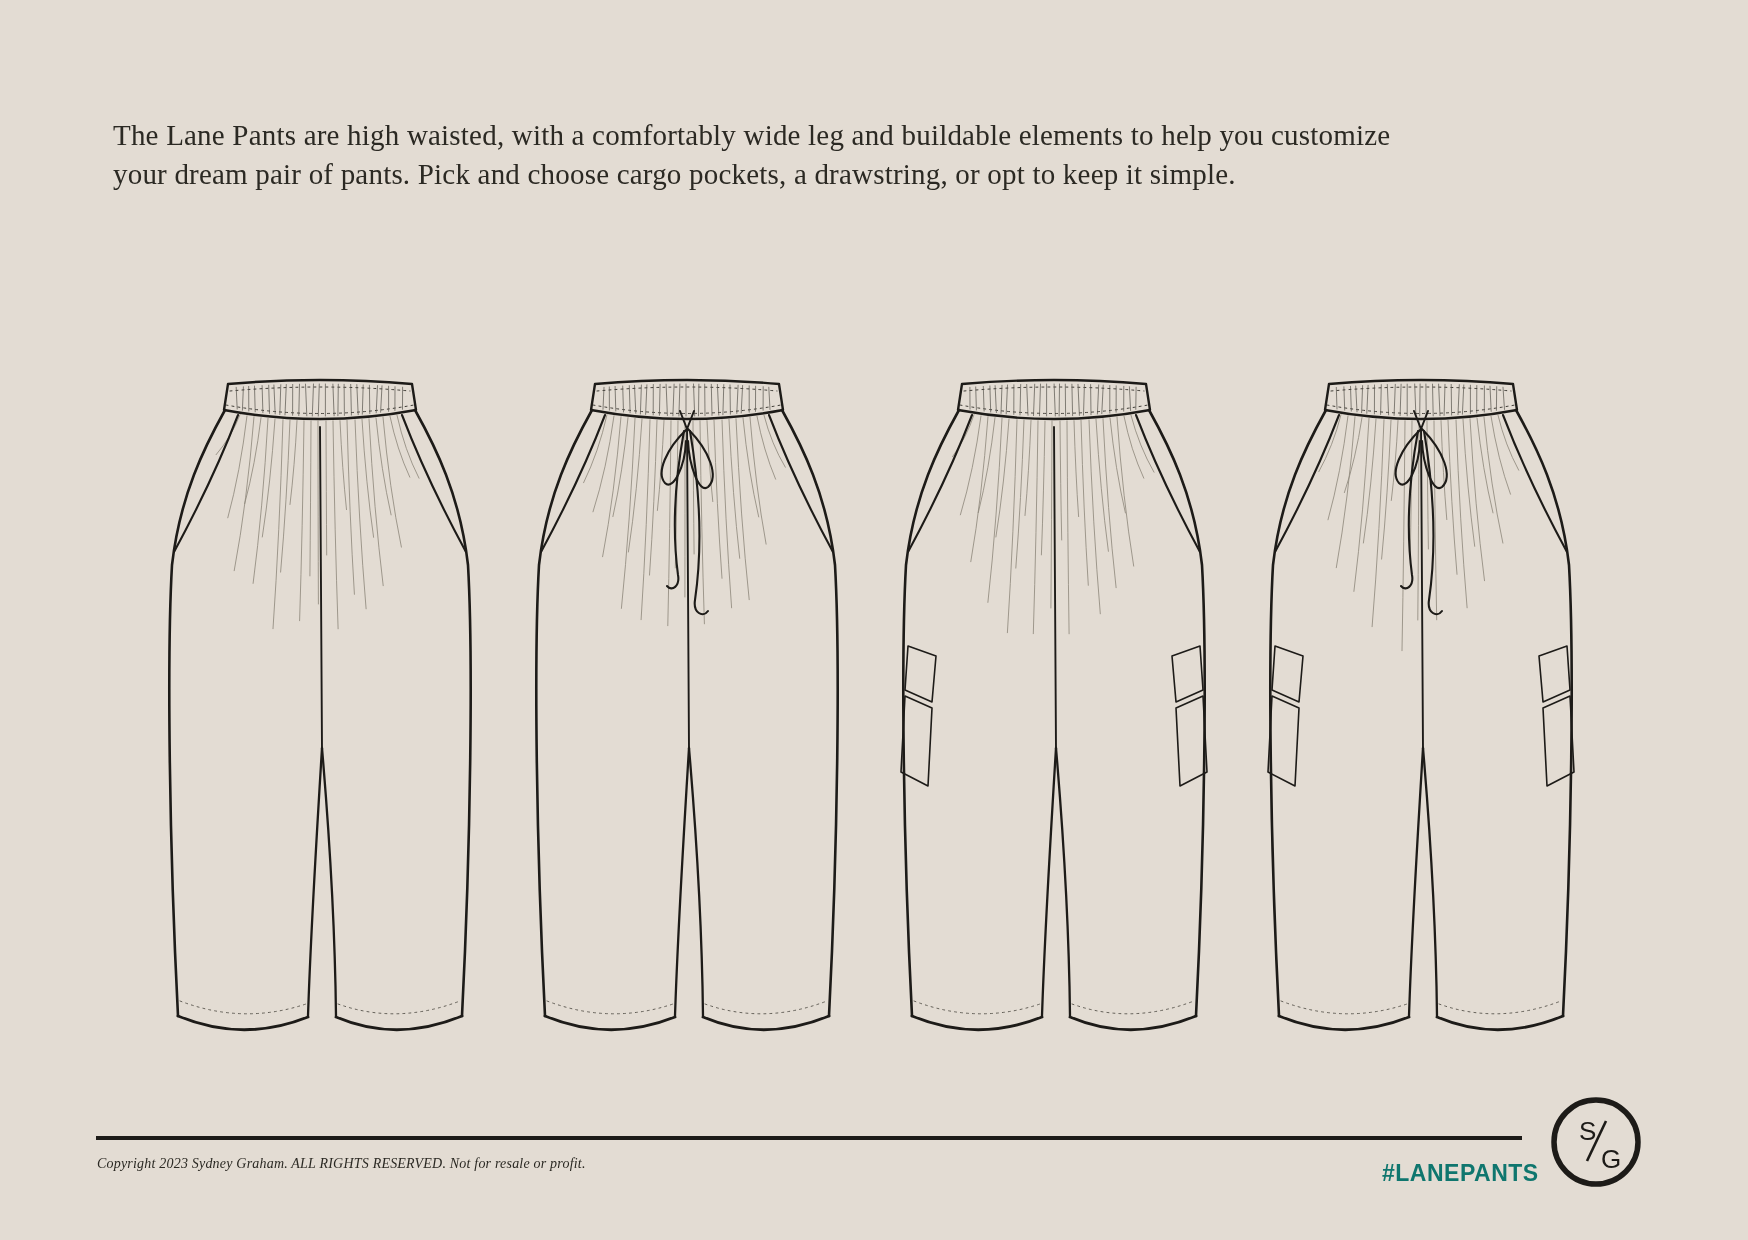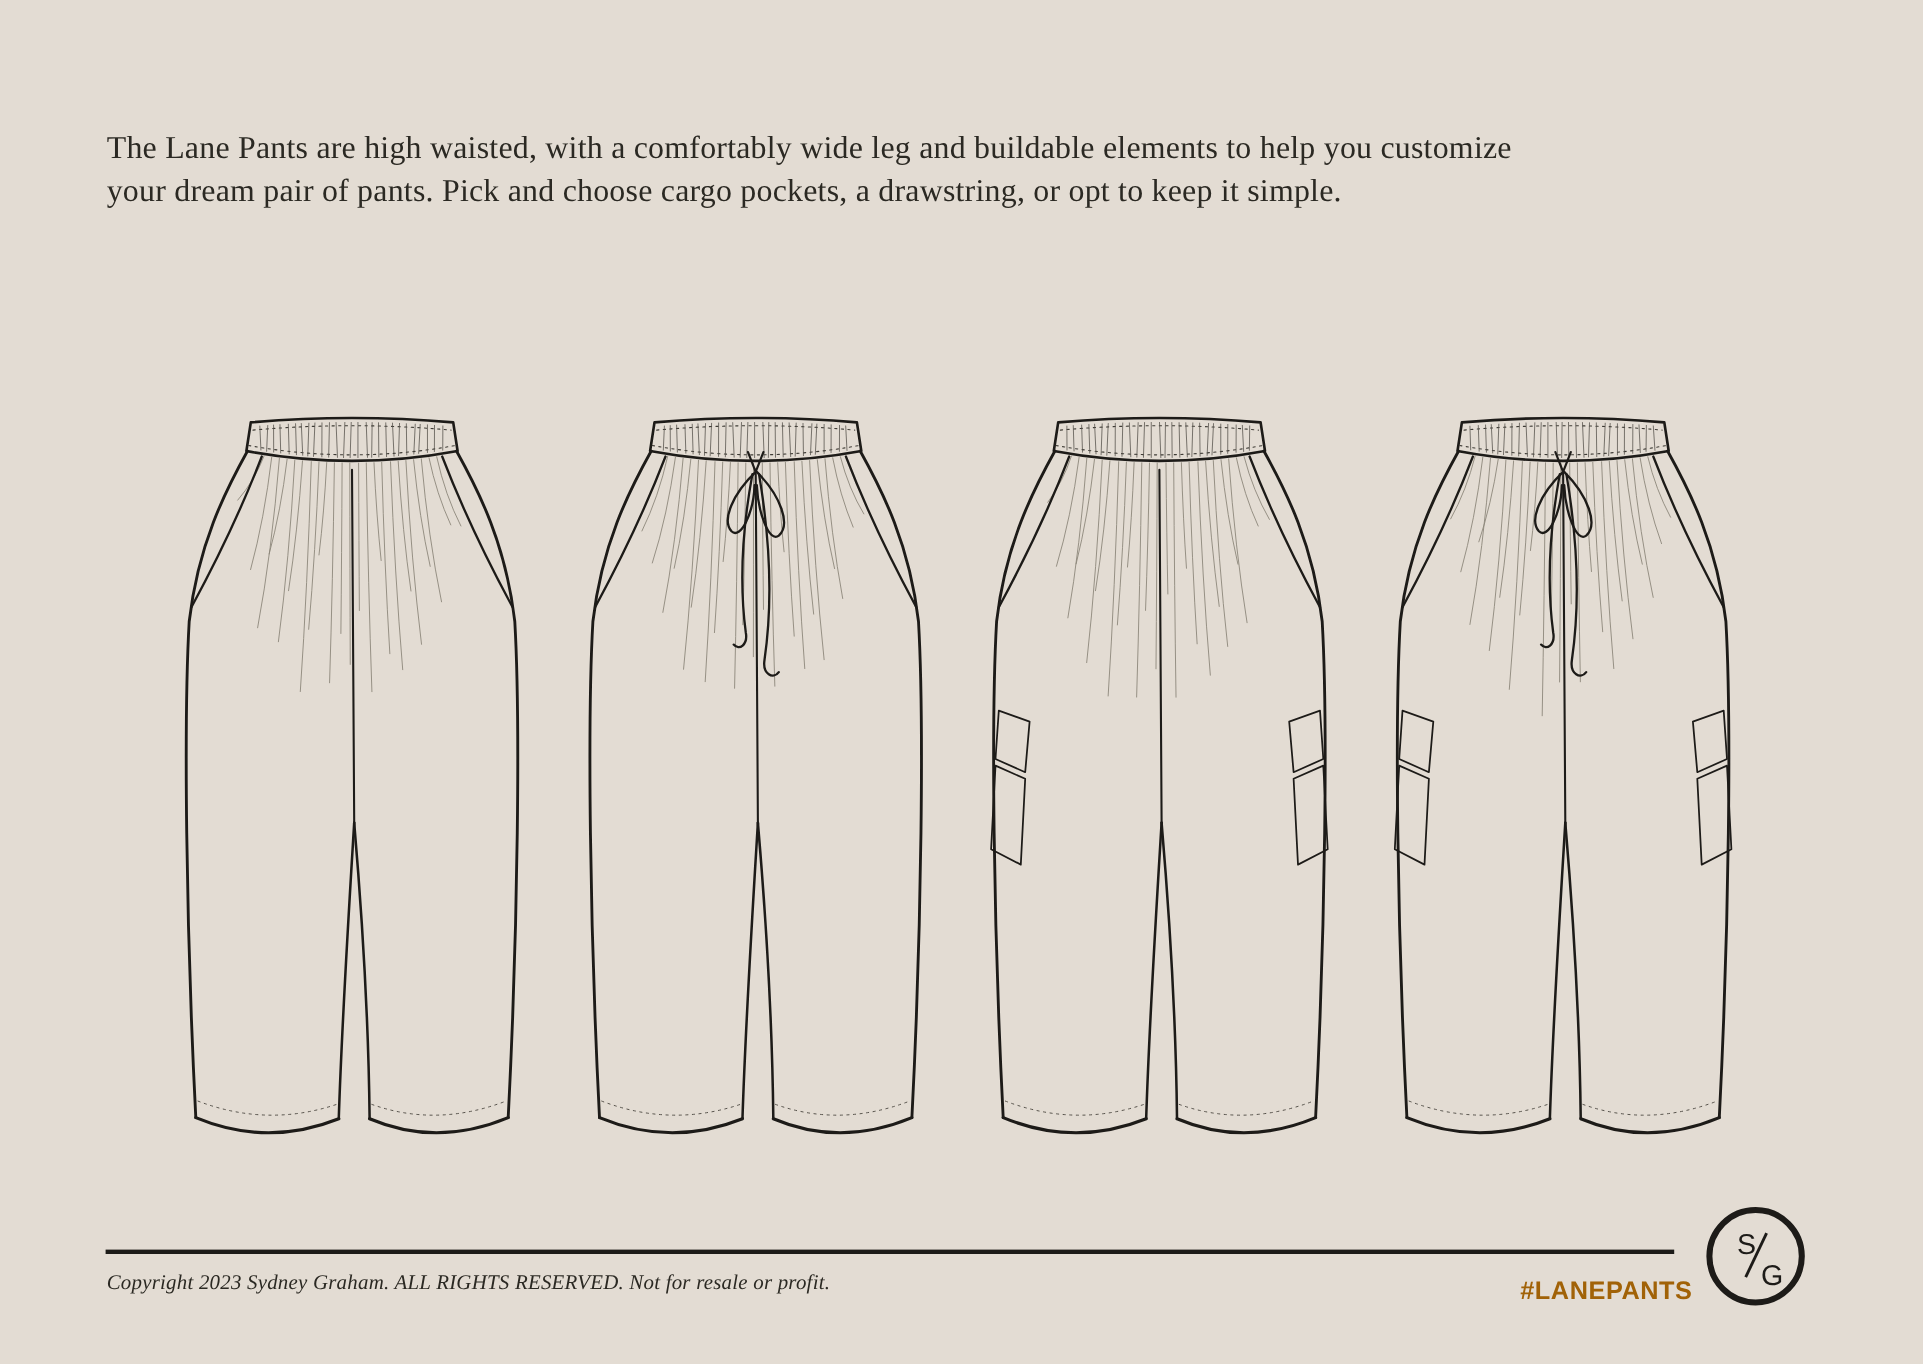--- a/index.html
+++ b/index.html
@@ -5,46 +5,46 @@
   html,body{margin:0;padding:0;background:#e3dcd3;}
   .page{
     position:relative;
     width:1748px;height:1240px;
     background:#e3dcd3;
     overflow:hidden;
     font-family:"Liberation Serif", serif;
   }
   .intro{position:absolute;left:97px;top:116px;width:1430px;}
   .intro p{
-    margin:0 0 30px 0;
+    margin:0 0 30px 16px;
     font-size:29px;
     line-height:39px;
     color:#2b2923;
     white-space:pre-line;
     letter-spacing:0.2px;
   }
   .pants-row{
     position:absolute;left:150px;top:370px;
     display:flex;gap:27px;
   }
   .pant-slot{width:340px;height:700px;}
   .pant-slot svg{display:block;width:340px;height:700px;}
   .rule{
     position:absolute;left:96px;top:1136px;
     width:1426px;height:4px;background:#1d1b18;
   }
   .copyright{
     position:absolute;left:97px;top:1156px;margin:0;
-    font-style:italic;font-size:19px;color:#2b2923;letter-spacing:0.2px;
+    font-style:italic;font-size:14px;color:#2b2923;letter-spacing:0.2px;
   }
   .hashtag{
     position:absolute;top:1160px;left:1382px;width:141px;
     text-align:right;
     font-family:"Liberation Sans", sans-serif;
-    font-weight:600;font-size:23px;letter-spacing:0.5px;color:#a16207;
+    font-weight:600;font-size:23px;letter-spacing:0.5px;color:#0f766e;
     white-space:nowrap;
   }
   .logo{position:absolute;left:1548px;top:1094px;}
 </style>
 </head>
 <body>
 
 <div class="page">
 
   <section class="intro">

